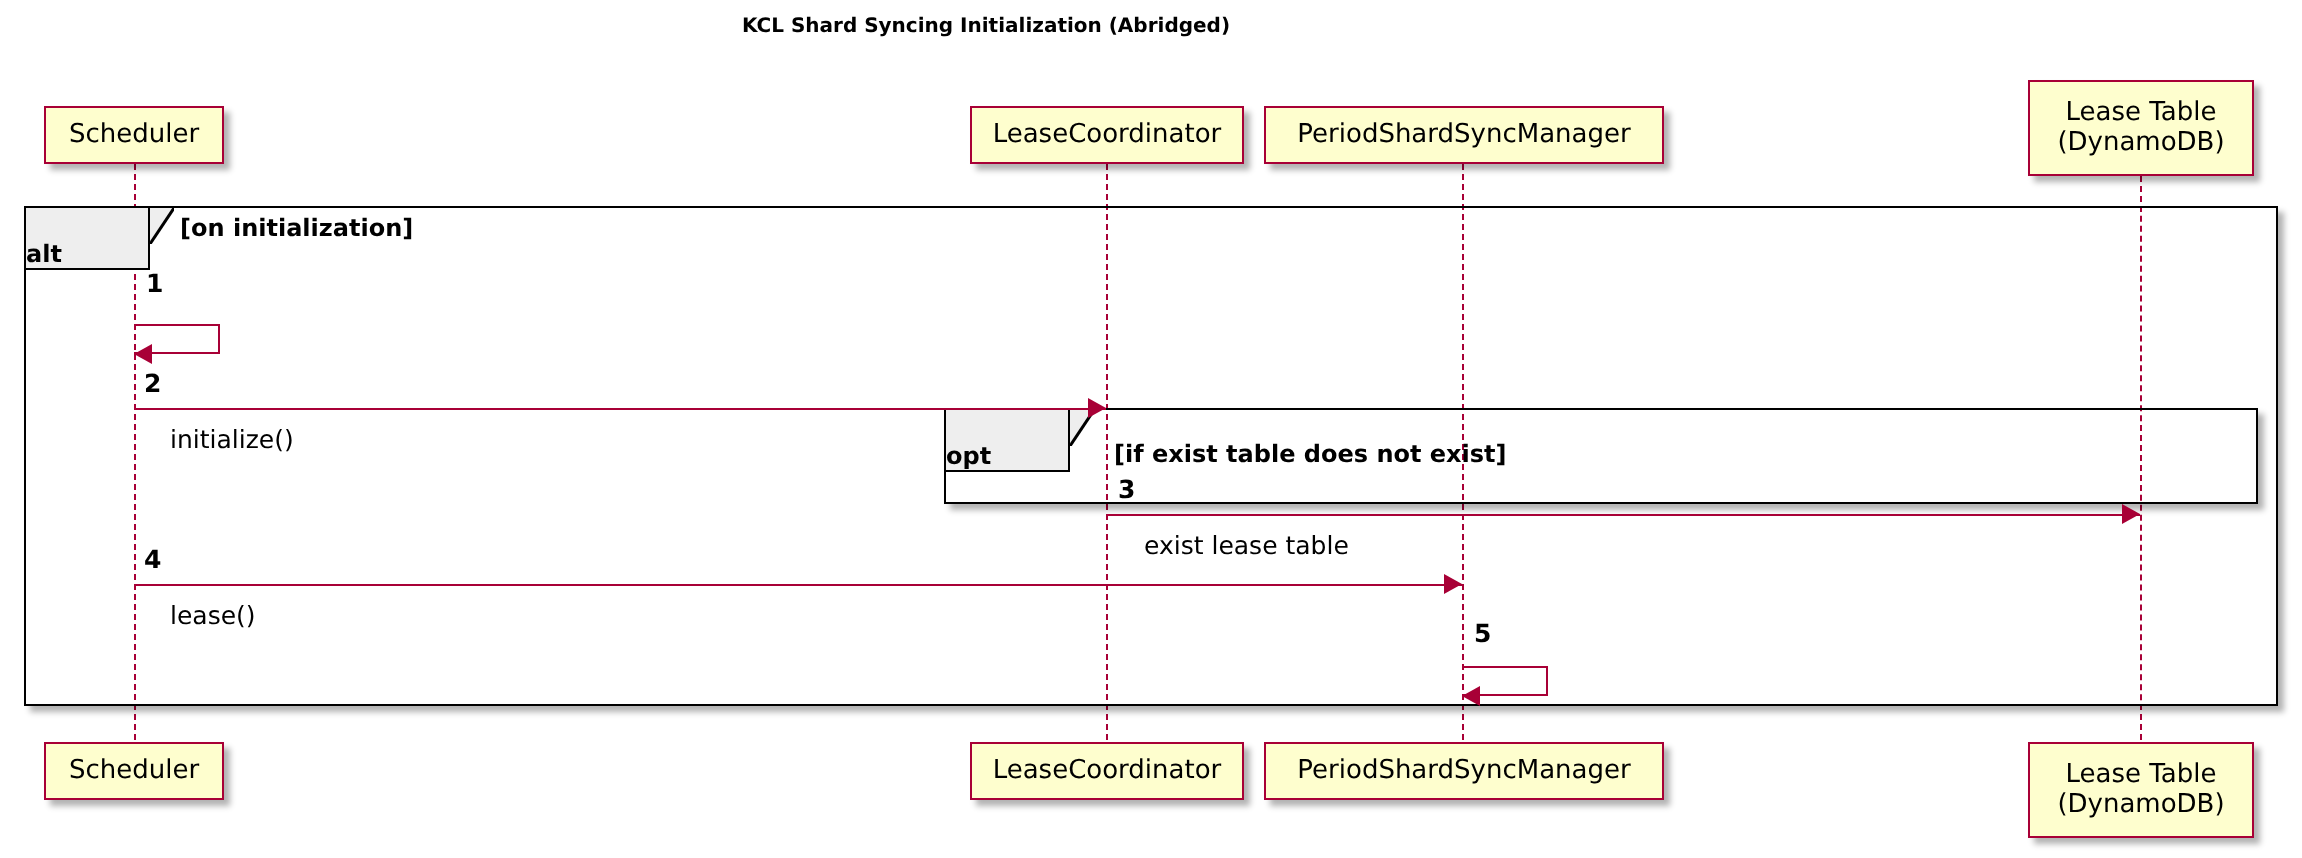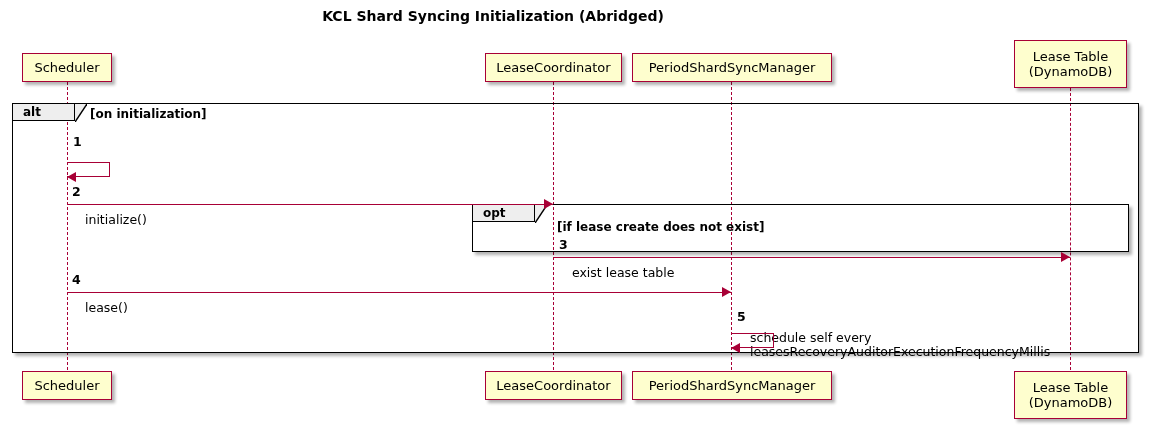--- a/index.html
+++ b/index.html
@@ -22,21 +22,21 @@
     height: 429px;
   }
 
   
   .diagram-title {
     position: absolute;
     left: 0;
     top: 8px;
     width: 986px;
     text-align: center;
-    font-size: 14px;
+    font-size: 10px;
     font-weight: bold;
     color: #000000;
     white-space: nowrap;
   }
 
   
   .participant {
     position: absolute;
     box-sizing: border-box;
     background: #FEFECE;
@@ -66,30 +66,29 @@
     position: absolute;
     box-sizing: border-box;
     border: 1.5px solid #000000;
     background: transparent;
     box-shadow: 3px 3px 3px rgba(0,0,0,0.30);
   }
   .frame-tab {
     position: absolute;
     left: 0;
     top: 0;
-    height: 17px;
+    height: 31px;
     background: #EEEEEE;
     border-right: 1.5px solid #000000;
     border-bottom: 1.5px solid #000000;
     font-size: 12px;
     font-weight: bold;
     color: #000000;
     display: flex;
-    align-items: center;
-    padding-left: 10px;
+    align-items: flex-end;
     box-sizing: border-box;
   }
   .frame-tab-notch {
     position: absolute;
     top: 0;
     width: 12px;
     height: 18px;
     overflow: hidden;
   }
   .frame-tab-notch svg { display: block; }
@@ -171,21 +170,21 @@
     <div class="frame-tab" style="width:62px;">
       <span>opt</span>
     </div>
     <div class="frame-tab-notch" style="left:62px;">
       <svg width="12" height="18" viewBox="0 0 12 18">
         <path d="M0,0 L12,0 L0,18 Z" fill="#EEEEEE" stroke="none"></path>
         <path d="M12,0 L0,18" stroke="#000000" stroke-width="1.5" fill="none"></path>
       </svg>
     </div>
   </div>
-  <div class="frame-label" style="left:557px; top:220px;">[if lease create does not exist]</div>
+  <div class="frame-label" style="left:557px; top:220px;">[if exist table does not exist]</div>
 
   <div class="participant" style="left:22px; top:53px; width:90px; height:29px;">
     <span>Scheduler</span>
   </div>
   <div class="participant" style="left:485px; top:53px; width:137px; height:29px;">
     <span>LeaseCoordinator</span>
   </div>
   <div class="participant" style="left:632px; top:53px; width:200px; height:29px;">
     <span>PeriodShardSyncManager</span>
   </div>
@@ -230,19 +229,17 @@
 
   <div class="msg-label" style="left:85px; top:273px;">
     <span class="msg-num" style="position:absolute; left:-13px; top:0px;">4</span>
     <span>lease()</span>
   </div>
   <div class="msg-line" style="left:67px; top:292px; width:664px;"></div>
   <div class="arrow-head arrow-right" style="left:722px; top:287px;"></div>
 
   <div class="msg-label" style="left:750px; top:303px;">
     <span class="msg-num" style="position:absolute; left:-13px; top:7px;">5</span>
-    <span>schedule self every
-    leasesRecoveryAuditorExecutionFrequencyMillis</span>
   </div>
   <div class="self-loop" style="left:731px; top:333px; width:43px; height:15px;"></div>
   <div class="arrow-head arrow-left" style="left:731px; top:343px;"></div>
 
 </div>
 
 </body></html>

